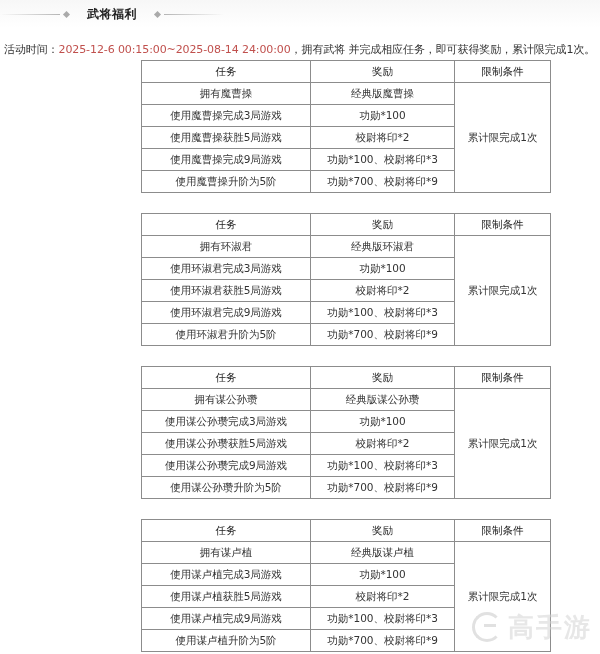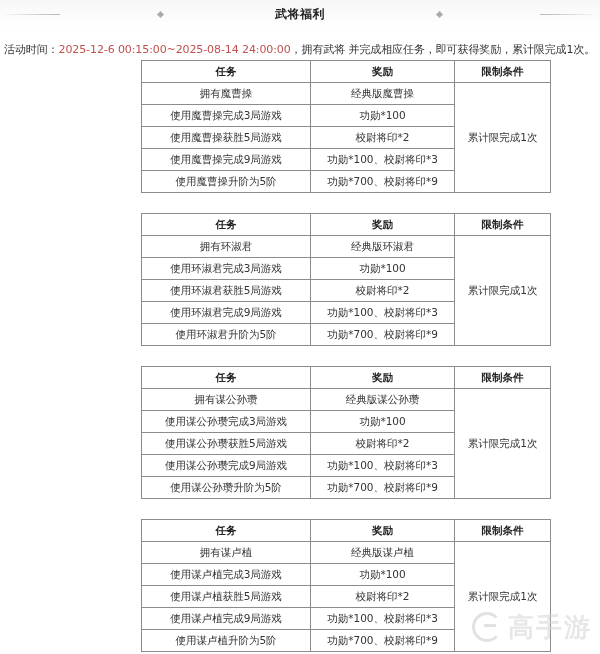--- a/index.html
+++ b/index.html
@@ -1,32 +1,32 @@
 <!DOCTYPE html>
 <html><head>
   <meta charset="utf-8">
   <style>
     * { box-sizing: border-box; margin: 0; padding: 0; }
     html, body { width: 600px; height: 654px; background: #ffffff; overflow: hidden; }
     body { font-family: "DejaVu Sans", "Liberation Sans", sans-serif; color: #333333; position: relative; }
 
     .title-bar { position: absolute; top: 0; left: 0; width: 600px; height: 28px; background: linear-gradient(#f7f7f7, #ffffff); }
-    .title-wrap { position: absolute; top: 6px; left: 0; width: 600px; display: flex; justify-content: space-between; align-items: center; }
+    .title-wrap { position: absolute; top: 6px; left: 0; width: 600px; display: flex; justify-content: flex-start; align-items: center; }
     .title-line { width: 60px; height: 1px; }
     .title-line.left { background: linear-gradient(to right, rgba(180,180,180,0), #b5b5b5); }
     .title-line.right { background: linear-gradient(to left, rgba(180,180,180,0), #b5b5b5); }
     .title-dot { width: 5px; height: 5px; background: #aaaaaa; transform: rotate(45deg); margin: 0 4px; }
     .title-text { font-size: 12px; font-weight: bold; color: #222; margin: 0 14px; letter-spacing: 0.5px; }
 
     .intro { position: absolute; top: 42px; left: 4px; font-size: 11px; white-space: nowrap; color: #333; letter-spacing: -0.1px; }
     .intro .date { color: #c0504d; }
 
     .task-table { position: absolute; left: 141px; width: 410px; border-collapse: collapse; font-size: 10.5px; color: #333; }
     .task-table td, .task-table th { border: 1px solid #8c8c8c; text-align: center; height: 22px; padding: 0; white-space: nowrap; }
-    .task-table th { font-weight: bold; color: #222; }
+    .task-table th { font-weight: normal; color: #222; }
     .task-table .c1 { width: 157px; }
     .task-table .c2 { width: 134px; }
     .task-table .c3 { width: 89px; margin-top: 17px; }
 
     .watermark { position: absolute; left: 472px; top: 612px; width: 128px; height: 42px; opacity: 0.55; }
     .wm-logo { position: absolute; left: 0; top: 0; width: 30px; height: 30px; border: 3px solid #c9c9c9; border-radius: 50%; border-right-color: transparent; }
     .wm-logo::after { content: ""; position: absolute; left: 9px; top: 9px; width: 12px; height: 6px; border-top: 3px solid #c9c9c9; }
     .wm-text { position: absolute; left: 36px; top: -2px; font-size: 26px; color: #d4d4d4; font-weight: bold; letter-spacing: 2px; }
     .wm-sub { position: absolute; left: 36px; top: 30px; font-size: 7px; color: #d0d0d0; letter-spacing: 0.5px; margin-top: 32px; }
   </style>

